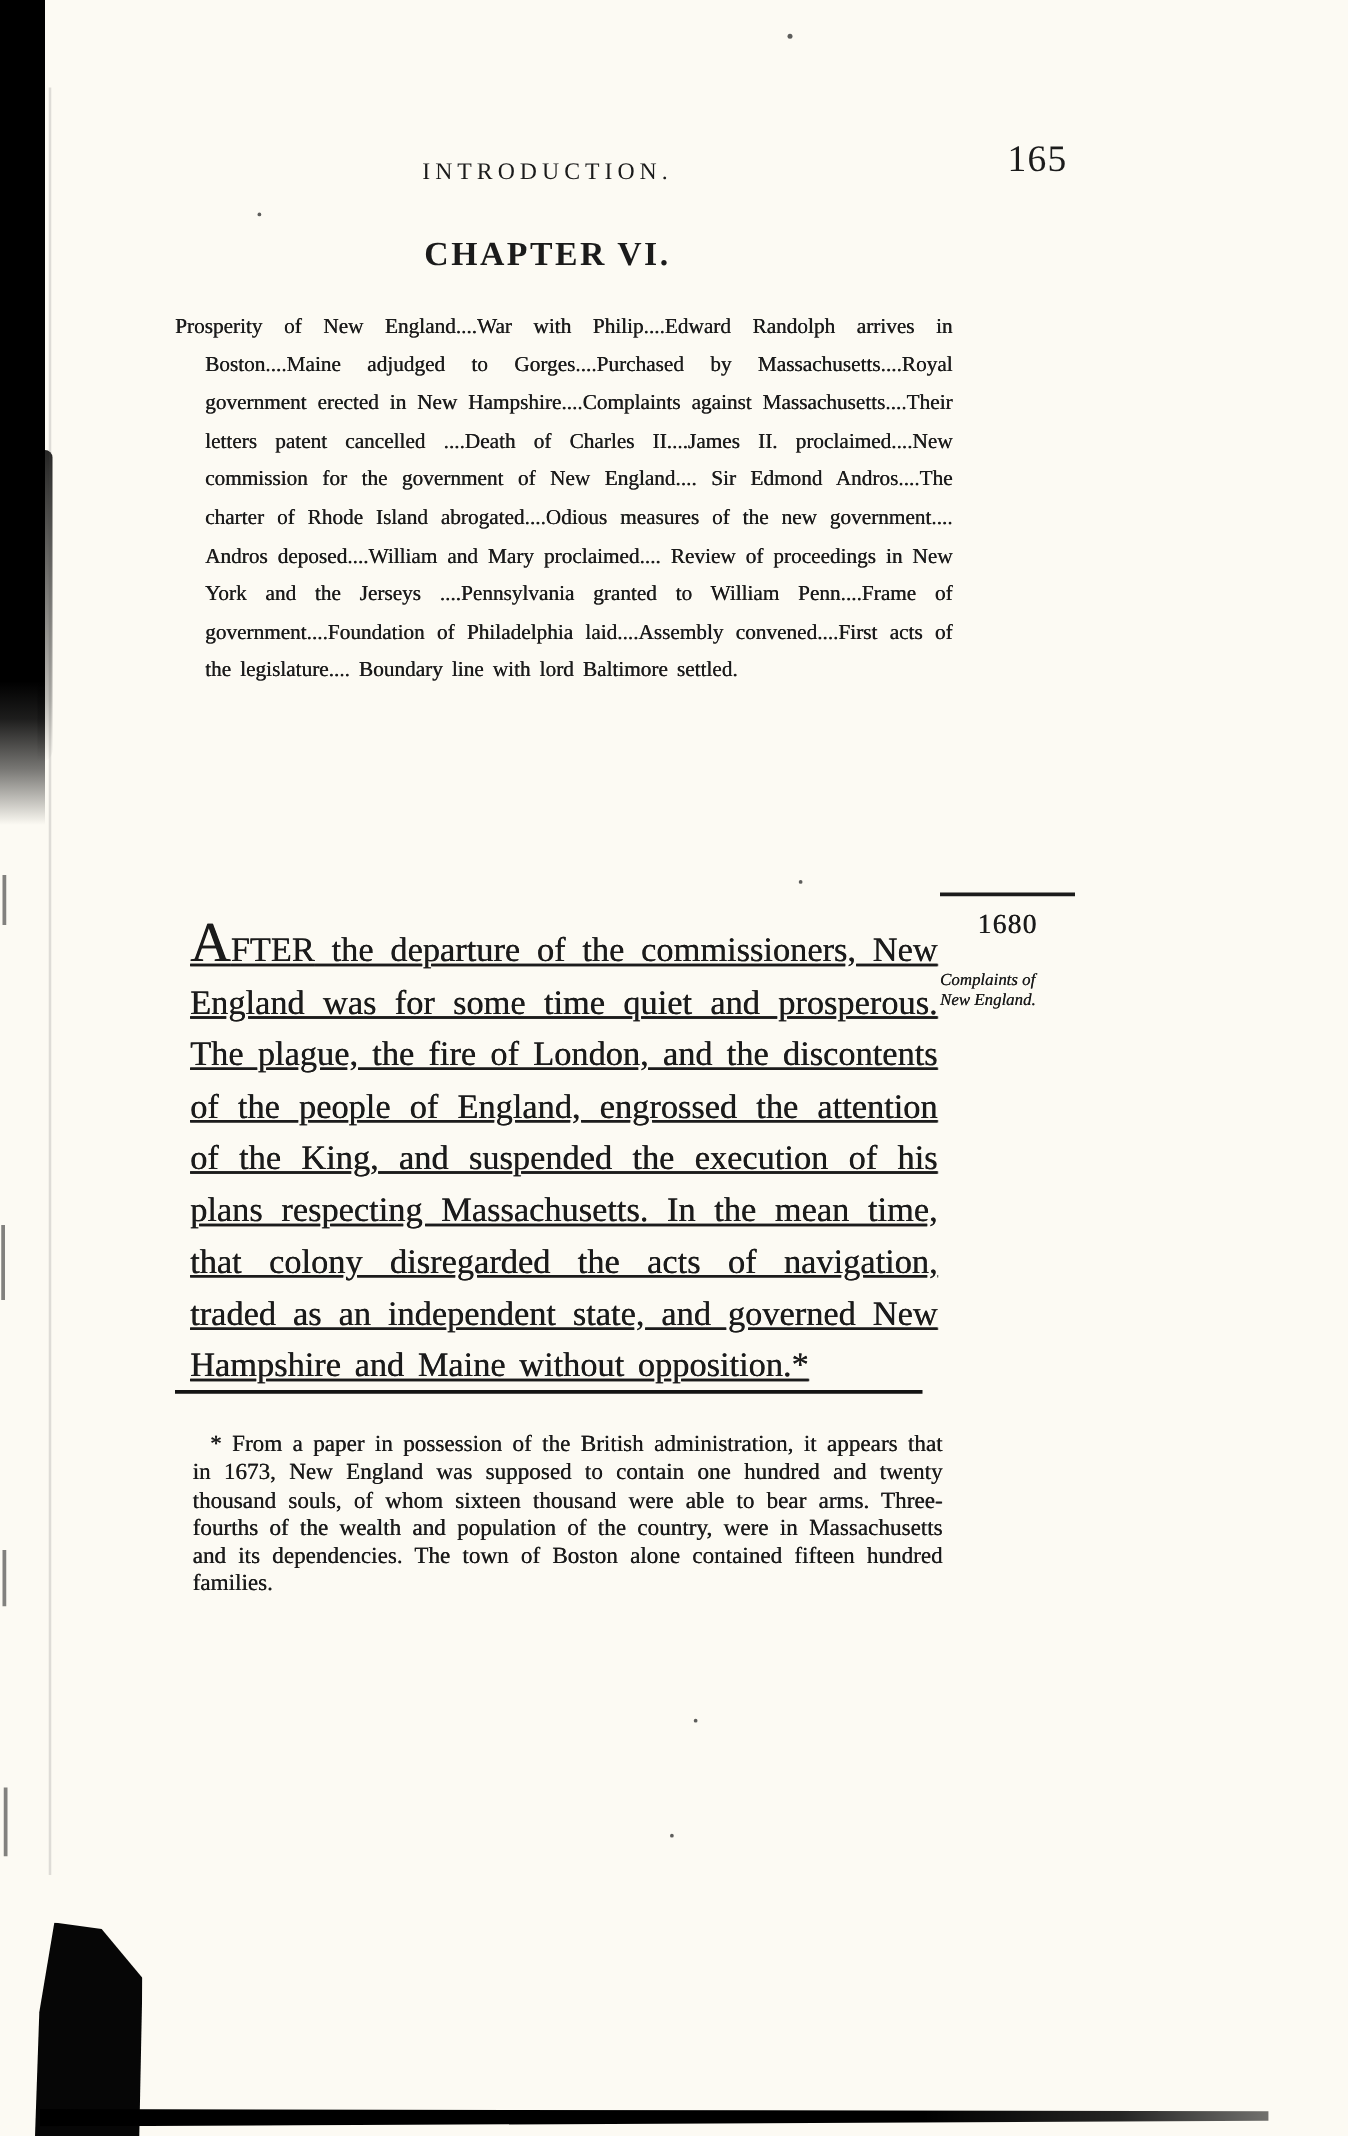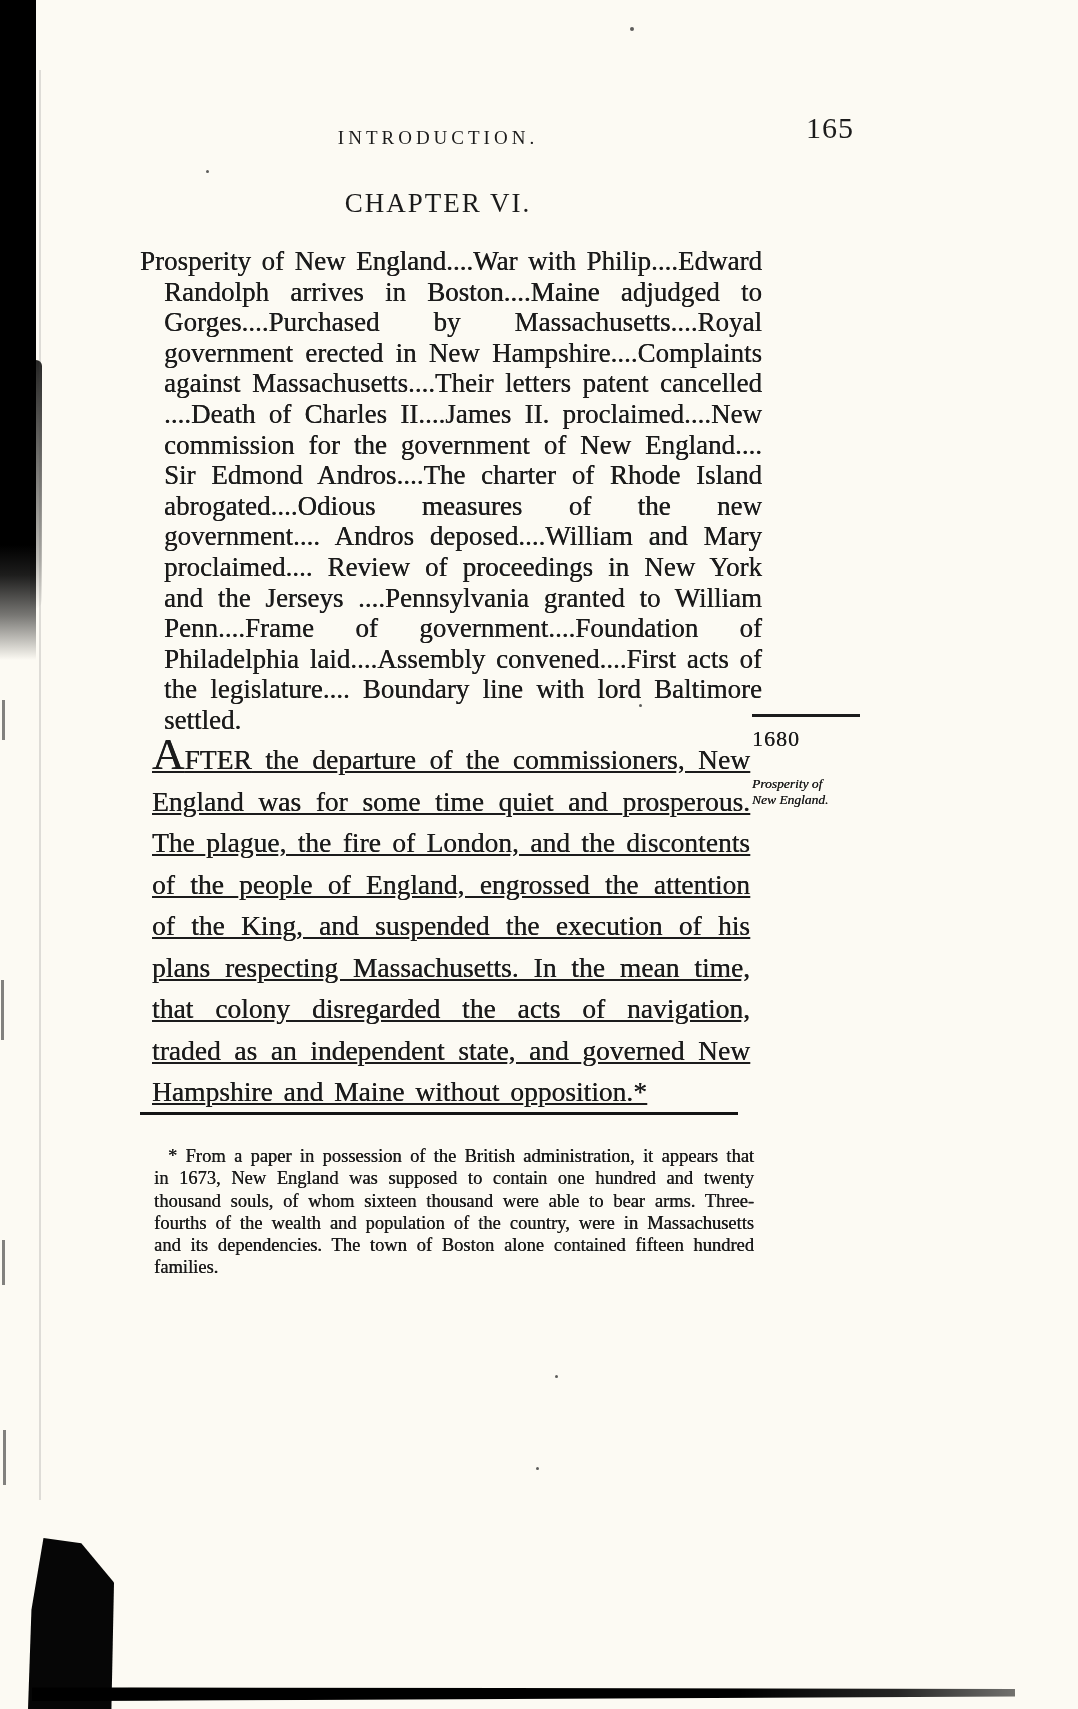--- a/index.html
+++ b/index.html
@@ -44,40 +44,40 @@
   .running-head{
     position:absolute;top:127px;left:138px;width:600px;
     text-align:center;font-size:19px;letter-spacing:4px;
   }
   .page-number{
     position:absolute;top:111px;left:806px;
     font-size:30px;letter-spacing:1px;
   }
   .chapter{
     position:absolute;top:188px;left:138px;width:600px;margin:0;
-    text-align:center;font-size:27px;font-weight:400;letter-spacing:2px;
+    text-align:center;font-size:27px;font-weight:700;letter-spacing:2px;
   }
   .summary{
     position:absolute;top:246px;left:140px;width:598px;margin:0;
-    font-size:27px;line-height:30.6px;
+    font-size:17px;line-height:30.6px;
     text-align:justify;text-indent:-24px;padding-left:24px;
     word-spacing:3px;
     text-shadow:.3px 0 0 currentColor;
   }
   .body-text{
     position:absolute;top:722px;left:140px;width:598px;margin:12px;
     font-size:27.5px;line-height:41.5px;
     text-align:justify;word-spacing:4px;
     text-shadow:.3px 0 0 currentColor;
     text-decoration:underline;
   }
   .lead-initial{font-size:45px;}
   .margin-col{position:absolute;left:752px;top:714px;width:108px;}
   .margin-rule{height:3px;background:#1b1b1b;margin-bottom:9px;}
-  .margin-year{font-size:22px;letter-spacing:1px;text-shadow:.3px 0 0 currentColor;}
+  .margin-year{font-size:22px;text-align:center;letter-spacing:1px;text-shadow:.3px 0 0 currentColor;}
   .margin-note{
     margin-top:24px;width:86px;
     font-size:13.5px;font-style:italic;line-height:16px;
     text-shadow:.2px 0 0 currentColor;
   }
   .footnote-rule{
     position:absolute;top:1112px;left:140px;width:598px;height:3px;background:#141414;
   }
   .footnote{
     position:absolute;top:1131px;left:140px;width:600px;margin:14px;
@@ -109,21 +109,21 @@
   <div class="running-head">INTRODUCTION.</div>
   <div class="page-number">165</div>
 
   <h1 class="chapter">CHAPTER VI.</h1>
 
   <p class="summary">Prosperity of New England....War with Philip....Edward Randolph arrives in Boston....Maine adjudged to Gorges....Purchased by Massachusetts....Royal government erected in New Hampshire....Complaints against Massachusetts....Their letters patent cancelled ....Death of Charles II....James II. proclaimed....New commission for the government of New England.... Sir Edmond Andros....The charter of Rhode Island abrogated....Odious measures of the new government.... Andros deposed....William and Mary proclaimed.... Review of proceedings in New York and the Jerseys ....Pennsylvania granted to William Penn....Frame of government....Foundation of Philadelphia laid....Assembly convened....First acts of the legislature.... Boundary line with lord Baltimore settled.</p>
 
   <div class="margin-col">
     <div class="margin-rule"></div>
     <div class="margin-year">1680</div>
-    <div class="margin-note">Prosperity of New England.</div>
+    <div class="margin-note">Complaints of New England.</div>
   </div>
 
   <p class="body-text"><span class="lead-initial">A</span><span class="lead-rest">FTER</span><span> the departure of the commissioners, New England was for some time quiet and prosperous. The plague, the fire of London, and the discontents of the people of England, engrossed the attention of the King, and suspended the execution of his plans respecting Massachusetts. In the mean time, that colony disregarded the acts of navigation, traded as an independent state, and governed New Hampshire and Maine without opposition.*</span></p>
 
   <div class="footnote-rule"></div>
   <p class="footnote">* From a paper in possession of the British administration, it appears that in 1673, New England was supposed to contain one hundred and twenty thousand souls, of whom sixteen thousand were able to bear arms. Three-fourths of the wealth and population of the country, were in Massachusetts and its dependencies. The town of Boston alone contained fifteen hundred families.</p>
 
 </div>
 
 </body></html>

